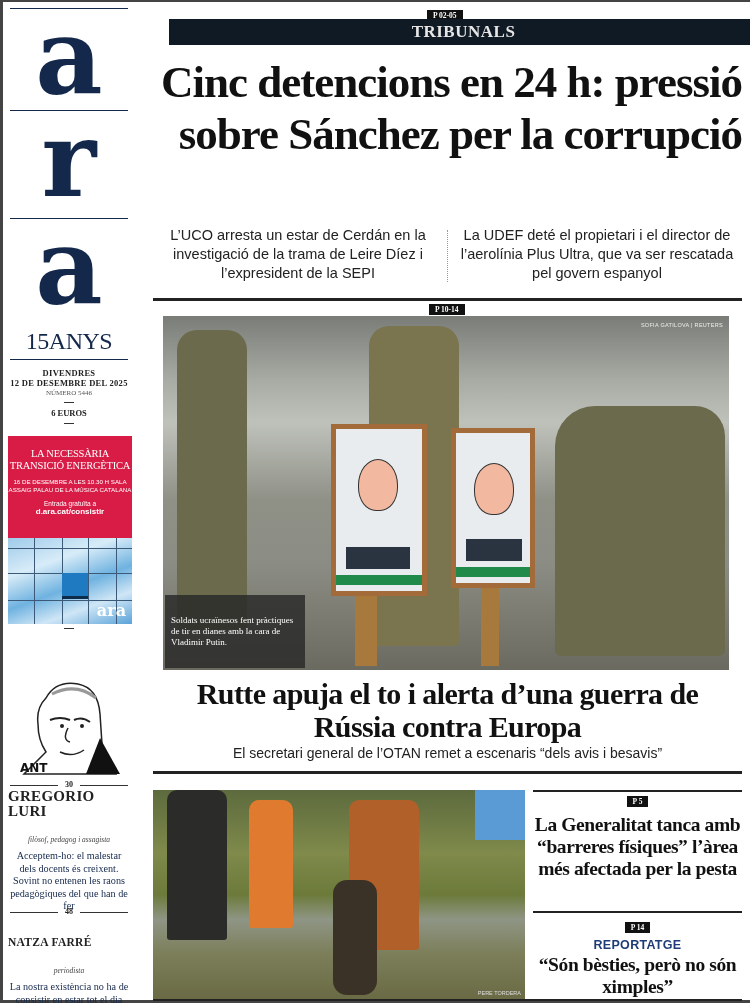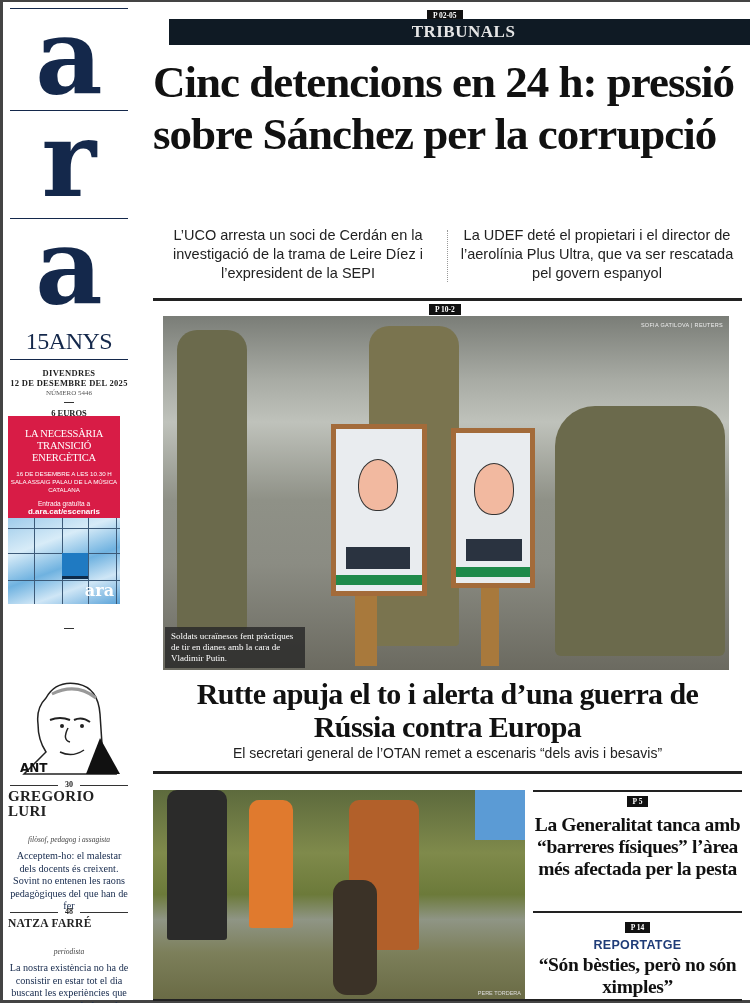--- a/index.html
+++ b/index.html
@@ -15,58 +15,58 @@
   .logo-r  { position: absolute; top: 108px; left: 0; width: 122px; font-size: 104px; height: 100px; line-height: 92px; }
   .logo-a2 { position: absolute; top: 216px; left: 0; width: 122px; font-size: 104px; height: 100px; line-height: 92px; }
   .logo-rule { position: absolute; left: 2px; width: 118px; height: 1px; background: #14284b; }
   .anys { position: absolute; top: 322px; left: 0; width: 122px; text-align: center; color: #14284b; font-size: 24px; letter-spacing: -0.5px; }
   .dateblk { position: absolute; top: 362px; left: 0; width: 122px; text-align: center; color: #222; }
   .dateblk .d1 { font-size: 8.5px; font-weight: bold; letter-spacing: 0.3px; }
   .dateblk .d2 { font-size: 7px; color: #555; margin-top: 1px; }
   .smalldash { width: 10px; height: 1px; background: #333; margin: 5px auto; }
   .price { font-size: 8.5px; font-weight: bold; }
 
-  .promo { position: absolute; top: 410px; left: 0; width: 112px; height: 188px; }
+  .promo { position: absolute; top: 430px; left: 0; width: 124px; height: 188px; }
   .promo-red { height: 102px; background: #d81c46; color: #fff; text-align: center; padding-top: 12px; }
   .promo-red .t { font-size: 10.5px; line-height: 12px; letter-spacing: -0.2px; }
   .promo-red .s { font-family: "Liberation Sans", sans-serif; font-size: 6.2px; line-height: 8px; margin-top: 6px; }
   .promo-red .e { font-family: "Liberation Sans", sans-serif; font-size: 6.5px; margin-top: 6px; }
   .promo-red .u { font-family: "Liberation Sans", sans-serif; font-size: 8px; font-weight: bold; }
   .promo-sky { position: relative; height: 86px; background: linear-gradient(160deg,#9ecbea 0%,#d8ecf8 30%,#6fb2e0 55%,#cfe6f6 75%,#5aa3d9 100%); overflow: hidden; }
   .grid-v { position: absolute; top: 0; bottom: 0; width: 1px; background: #3c5a78; }
   .grid-h { position: absolute; left: 0; right: 0; height: 1px; background: #3c5a78; }
   .sq { position: absolute; left: 54px; top: 35px; width: 26px; height: 26px; background: #1f7ac2; border-bottom: 3px solid #0d2b4a; }
   .promo-ara { position: absolute; right: 6px; bottom: 4px; color: #fff; font-weight: bold; font-size: 16px; font-family: "DejaVu Serif", serif; }
 
   .cartoon { position: absolute; top: 672px; left: 8px; width: 108px; height: 100px; }
   .col-num { font-size: 8px; font-weight: bold; text-align: center; position: relative; color:#222; }
   .col-num:before, .col-num:after { content: ""; position: absolute; top: 5px; width: 48px; height: 1px; background: #333; }
   .col-num:before { left: 2px; } .col-num:after { right: 2px; }
   .author { font-size: 15px; font-weight: bold; text-align: left; line-height: 15px; color: #222; letter-spacing: 0.3px; }
   .role { font-size: 7.5px; font-style: italic; text-align: center; color: #444; margin-top: 16px; }
   .quote { font-size: 10.2px; line-height: 12.5px; text-align: center; color: #14284b; margin-top: 6px; }
   .col1 { position: absolute; top: 774px; left: 0; width: 122px; }
   .col2 { position: absolute; top: 901px; left: 0; width: 122px; }
-  .col2 .author { font-size: 11.5px; }
+  .col2 .author { font-size: 11.5px; margin-top: 19px; }
 
   
   .main { position: absolute; left: 153px; top: 6px; width: 589px; }
   .pg-tag { display: inline-block; background: #111; color: #fff; font-size: 7.5px; font-weight: bold; padding: 1px 6px; }
   .tribunals-tag { position: absolute; top: 4px; left: 274px; }
   .section-bar { position: absolute; top: 13px; left: 16px; width: 589px; height: 26px; background: #0f1a24; color: #e6e6e6; text-align: center; font-size: 17px; font-weight: bold; letter-spacing: 0.5px; line-height: 26px; }
-  .headline { position: absolute; top: 50px; left: 0; width: 589px; text-align: left; font-weight: bold; font-size: 45px; line-height: 52px; letter-spacing: -1px; color: #111; }
+  .headline { position: absolute; top: 50px; left: 0; width: 589px; text-align: right; font-weight: bold; font-size: 45px; line-height: 52px; letter-spacing: -1px; color: #111; }
   .subs { position: absolute; top: 220px; left: 0; width: 589px; height: 60px; display: flex; }
   .sub { flex: 1; font-family: "Liberation Sans", sans-serif; font-size: 14.5px; line-height: 19px; text-align: center; color: #222; }
   .sub-div { width: 1px; margin: 4px 4px; border-left: 1px dotted #999; }
   .hr-thick { position: absolute; left: 0; width: 589px; height: 3px; background: #222; }
 
   .photo1 { position: absolute; top: 310px; left: 10px; width: 566px; height: 354px; background: linear-gradient(180deg,#7a7d77 0%,#a8aba4 18%,#bfc2bb 30%,#8f9187 52%,#8b8c83 70%,#6b6a60 100%); overflow: hidden; }
   .tag2 { position: absolute; top: 298px; left: 276px; }
   .credit { position: absolute; top: 6px; right: 6px; color: #eee; font-family: "Liberation Sans", sans-serif; font-size: 5.5px; letter-spacing: 0.3px; }
-  .caption { position: absolute; left: 2px; bottom: 2px; width: 140px; background: rgba(40,40,40,0.82); color: #fff; font-size: 9px; line-height: 11px; padding: 4px 6px; }
+  .caption { position: absolute; left: 2px; bottom: 2px; width: 140px; background: rgba(40,40,40,0.82); color: #fff; font-size: 9px; line-height: 11px; padding: 20px 6px; }
   .soldier { position: absolute; background: #6b6a4c; border-radius: 20px 20px 4px 4px; }
   .target { position: absolute; background: #e9ecef; border: 5px solid #a36b3a; }
   .target .face { position: absolute; left: 22px; top: 30px; width: 40px; height: 52px; background: #f2b9a0; border-radius: 50% 50% 45% 45%; border: 1px solid #333; }
   .target .suit { position: absolute; left: 10px; bottom: 22px; width: 64px; height: 22px; background: #2a3340; }
   .target .green { position: absolute; left: 0; right: 0; bottom: 6px; height: 10px; background: #1f8a4a; }
   .post { position: absolute; background: #a8793c; }
 
   .headline2 { position: absolute; top: 671px; left: 0; width: 589px; text-align: center; font-weight: bold; font-size: 30px; line-height: 33px; letter-spacing: -0.6px; }
   .sub2 { position: absolute; top: 739px; left: 0; width: 589px; text-align: center; font-family: "Liberation Sans", sans-serif; font-size: 14px; color: #222; }
 
@@ -104,21 +104,21 @@
     <div class="smalldash"></div>
     <div class="price">6 EUROS</div>
     <div class="smalldash"></div>
   </div>
 
   <div class="promo">
     <div class="promo-red">
       <div class="t">LA NECESSÀRIA TRANSICIÓ ENERGÈTICA</div>
       <div class="s">16 DE DESEMBRE A LES 10.30 H SALA ASSAIG PALAU DE LA MÚSICA CATALANA</div>
       <div class="e">Entrada gratuïta a</div>
-      <div class="u">d.ara.cat/escenaris</div>
+      <div class="u">d.ara.cat/consistir</div>
     </div>
     <div class="promo-sky">
       <div class="grid-v" style="left:26px"></div>
       <div class="grid-v" style="left:54px"></div>
       <div class="grid-v" style="left:80px"></div>
       <div class="grid-v" style="left:108px"></div>
       <div class="grid-h" style="top:10px"></div>
       <div class="grid-h" style="top:35px"></div>
       <div class="grid-h" style="top:62px"></div>
       <div class="sq"></div>
@@ -151,27 +151,27 @@
     <div class="role">periodista</div>
     <div class="quote">La nostra existència no ha de consistir en estar tot el dia buscant les experiències que se suposa que són les més extraordinàries</div>
   </div>
 </div>
 
 <div class="main">
   <span class="pg-tag tribunals-tag">P 02-05</span>
   <div class="section-bar">TRIBUNALS</div>
   <h1 class="headline">Cinc detencions en 24 h: pressió sobre Sánchez per la corrupció</h1>
   <div class="subs">
-    <div class="sub">L’UCO arresta un soci de Cerdán en la investigació de la trama de Leire Díez i l’expresident de la SEPI</div>
+    <div class="sub">L’UCO arresta un estar de Cerdán en la investigació de la trama de Leire Díez i l’expresident de la SEPI</div>
     <div class="sub-div"></div>
     <div class="sub">La UDEF deté el propietari i el director de l’aerolínia Plus Ultra, que va ser rescatada pel govern espanyol</div>
   </div>
   <div class="hr-thick" style="top:292px"></div>
 
-  <span class="pg-tag tag2">P 10-2</span>
+  <span class="pg-tag tag2">P 10-14</span>
   <div class="photo1">
     <div class="credit">SOFIA GATILOVA | REUTERS</div>
     <div class="soldier" style="left:14px;top:14px;width:70px;height:300px"></div>
     <div class="soldier" style="left:206px;top:10px;width:90px;height:320px;background:#7a744f"></div>
     <div class="soldier" style="left:392px;top:90px;width:170px;height:250px;border-radius:40px 30px 6px 6px"></div>
     <div class="post" style="left:192px;top:270px;width:22px;height:80px"></div>
     <div class="post" style="left:318px;top:270px;width:18px;height:80px"></div>
     <div class="target" style="left:168px;top:108px;width:96px;height:172px">
       <div class="face"></div>
         <div class="suit"></div>

